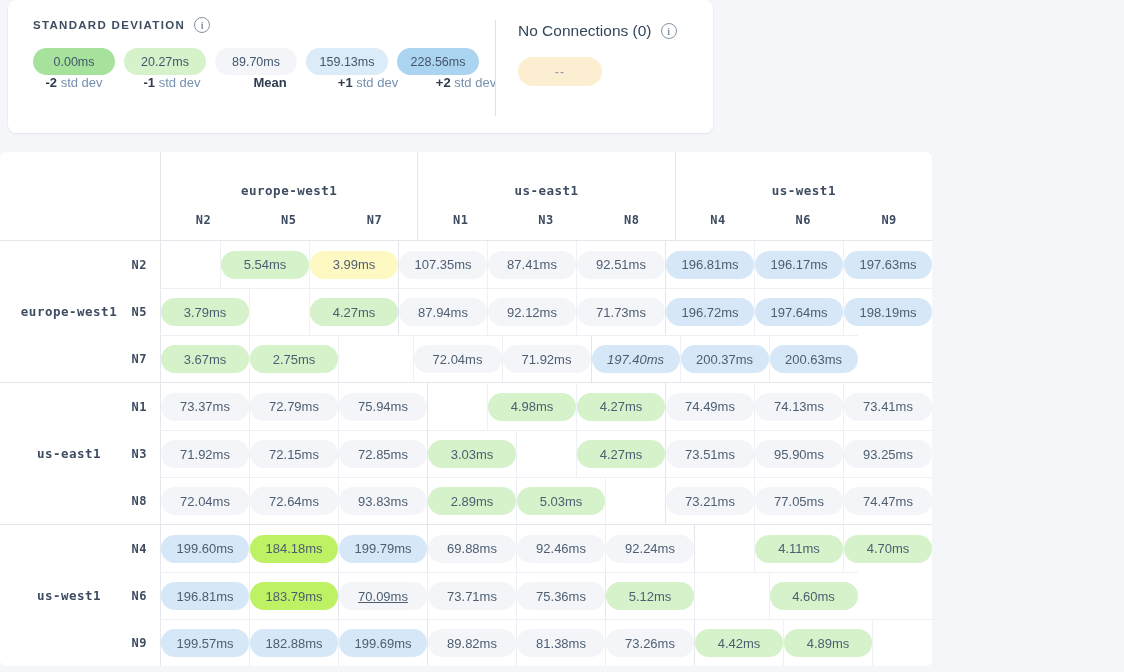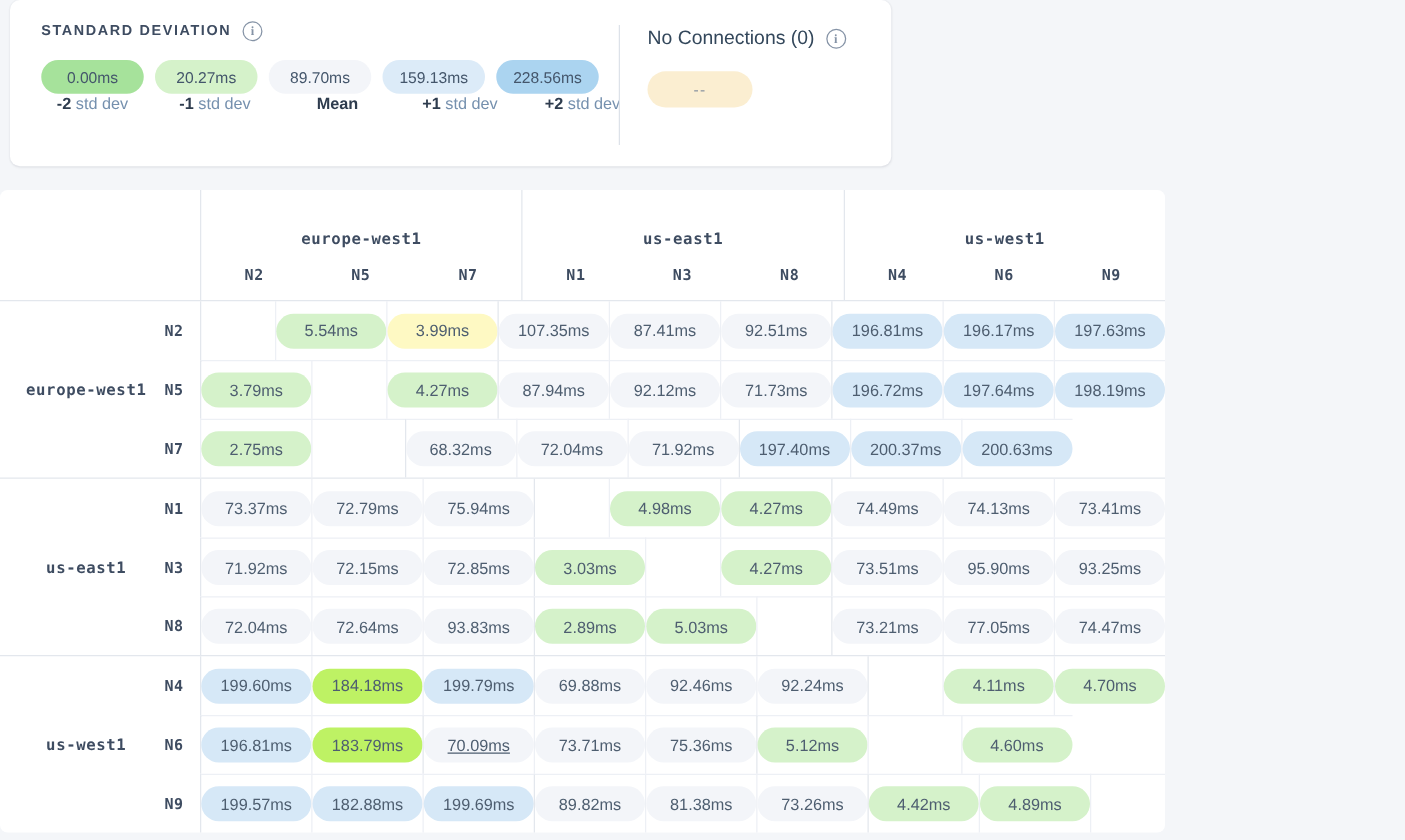--- a/index.html
+++ b/index.html
@@ -170,35 +170,35 @@
           </div>
           <div class="m-cell">
             <div class="pill" style="background: rgb(214, 232, 247);">197.64ms</div>
           </div>
           <div class="m-cell">
             <div class="pill" style="background: rgb(214, 232, 247);">198.19ms</div>
           </div>
         </div>
         <div class="m-row">
           <div class="label-cell">N7</div>
+          <div class="m-cell gstart">
+            <div class="pill" style="background: rgb(213, 242, 202);">3.67ms</div>
+          </div>
           <div class="m-cell">
             <div class="pill" style="background: rgb(213, 242, 202);">2.75ms</div>
           </div>
           <div class="m-cell"></div>
-          <div class="m-cell gstart">
-            <div class="pill" style="background: rgb(243, 245, 249);">68.32ms</div>
-          </div>
           <div class="m-cell">
             <div class="pill" style="background: rgb(243, 245, 249);">72.04ms</div>
           </div>
           <div class="m-cell">
             <div class="pill" style="background: rgb(243, 245, 249);">71.92ms</div>
           </div>
           <div class="m-cell gstart">
-            <div class="pill" style="background: rgb(214, 232, 247);">197.40ms</div>
+            <div class="pill" style="background: rgb(214, 232, 247); font-style: italic;">197.40ms</div>
           </div>
           <div class="m-cell">
             <div class="pill" style="background: rgb(214, 232, 247);">200.37ms</div>
           </div>
           <div class="m-cell">
             <div class="pill" style="background: rgb(214, 232, 247);">200.63ms</div>
           </div>
         </div>
       </div>
       <div class="row-group">

